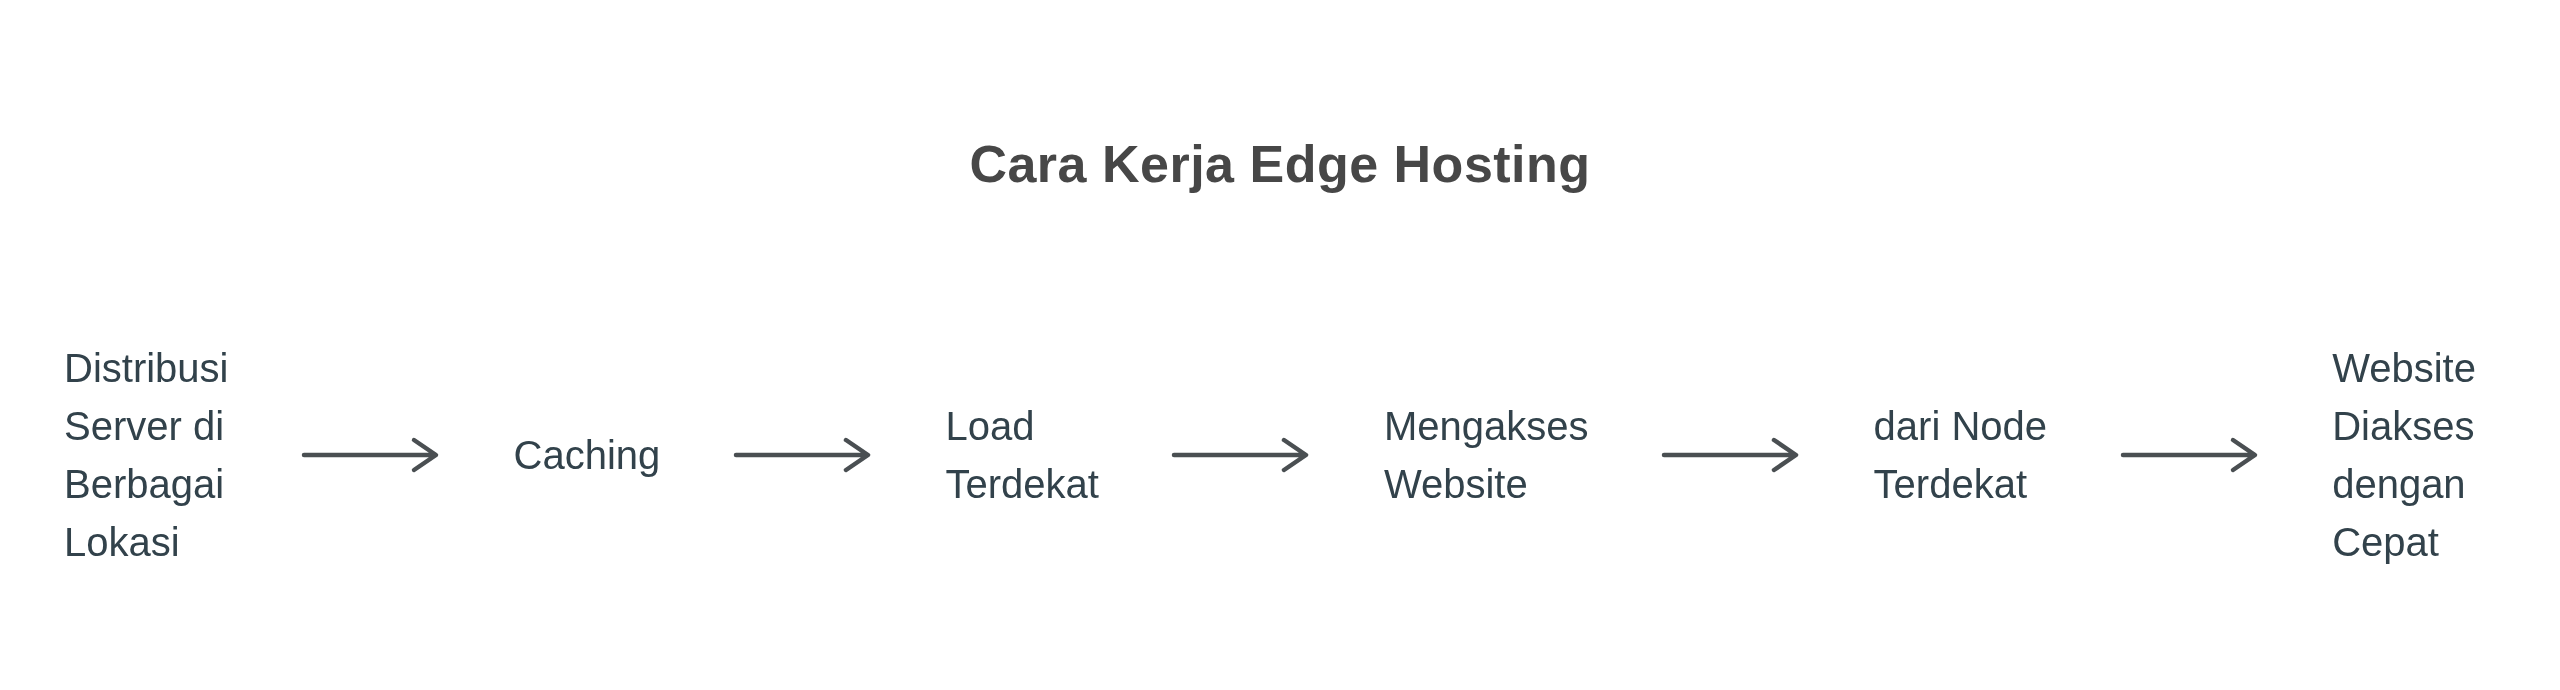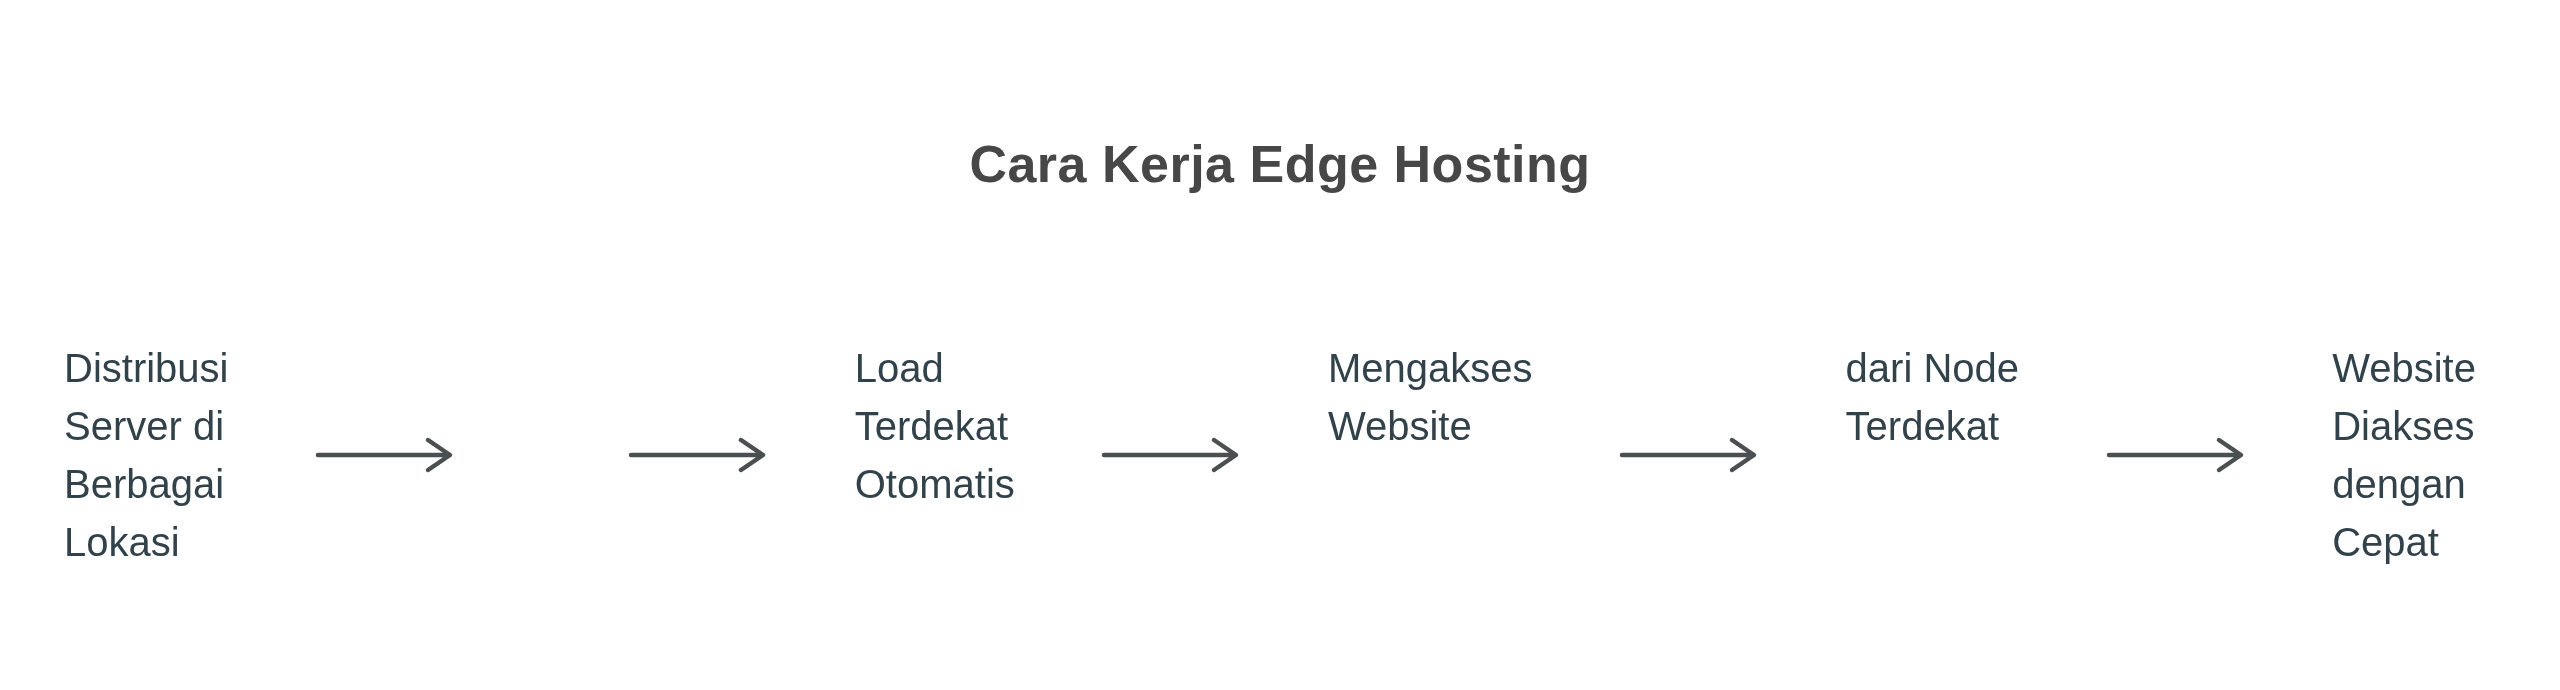--- a/index.html
+++ b/index.html
@@ -31,20 +31,21 @@
     letter-spacing: 0.5px;
     color: var(--title-text);
   }
   .flow {
     position: absolute;
     left: 64px;
     right: 84px;
     top: 455px;
     transform: translateY(-50%);
     display: flex;
+    align-items: center;
     justify-content: space-between;
   }
   .step {
     font-size: 40px;
     line-height: 58px;
     font-weight: 400;
     color: var(--step-text);
     white-space: nowrap;
     text-align: left;
   }
@@ -79,32 +80,32 @@
       <div>Lokasi</div>
     </div>
 
     <div class="arrow">
       <svg width="140" height="44" viewBox="0 0 140 44" aria-hidden="true">
         <path class="arrow-path" d="M3 22 H133 M113 7 L135 22 L113 37"></path>
       </svg>
     </div>
 
     <div class="step">
+      <div>Caching</div>
     </div>
 
     <div class="arrow">
       <svg width="140" height="44" viewBox="0 0 140 44" aria-hidden="true">
         <path class="arrow-path" d="M3 22 H133 M113 7 L135 22 L113 37"></path>
       </svg>
     </div>
 
     <div class="step">
       <div>Load</div>
       <div>Terdekat</div>
-      <div>Otomatis</div>
     </div>
 
     <div class="arrow">
       <svg width="140" height="44" viewBox="0 0 140 44" aria-hidden="true">
         <path class="arrow-path" d="M3 22 H133 M113 7 L135 22 L113 37"></path>
       </svg>
     </div>
 
     <div class="step">
       <div>Mengakses</div>

